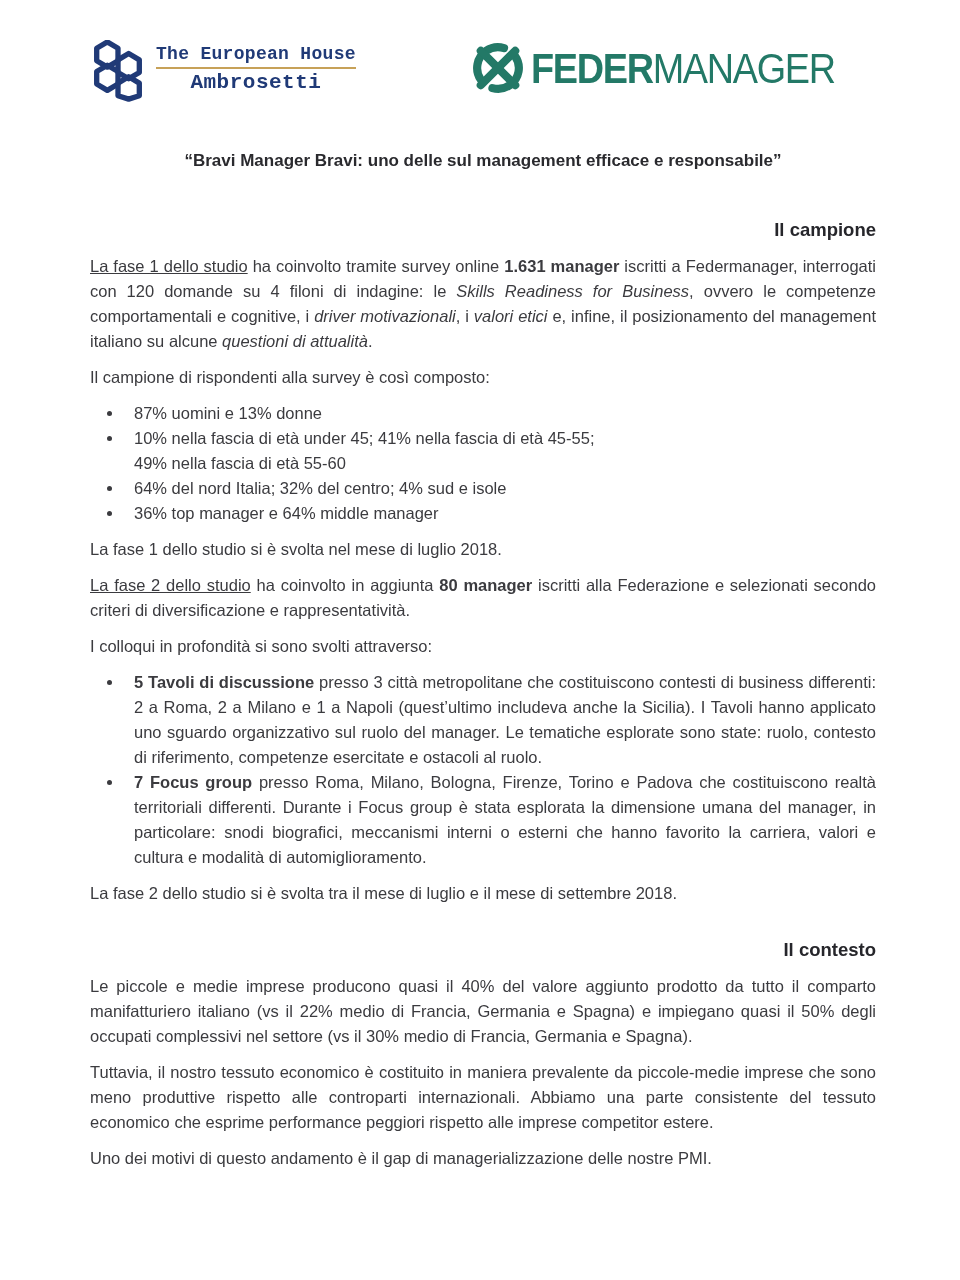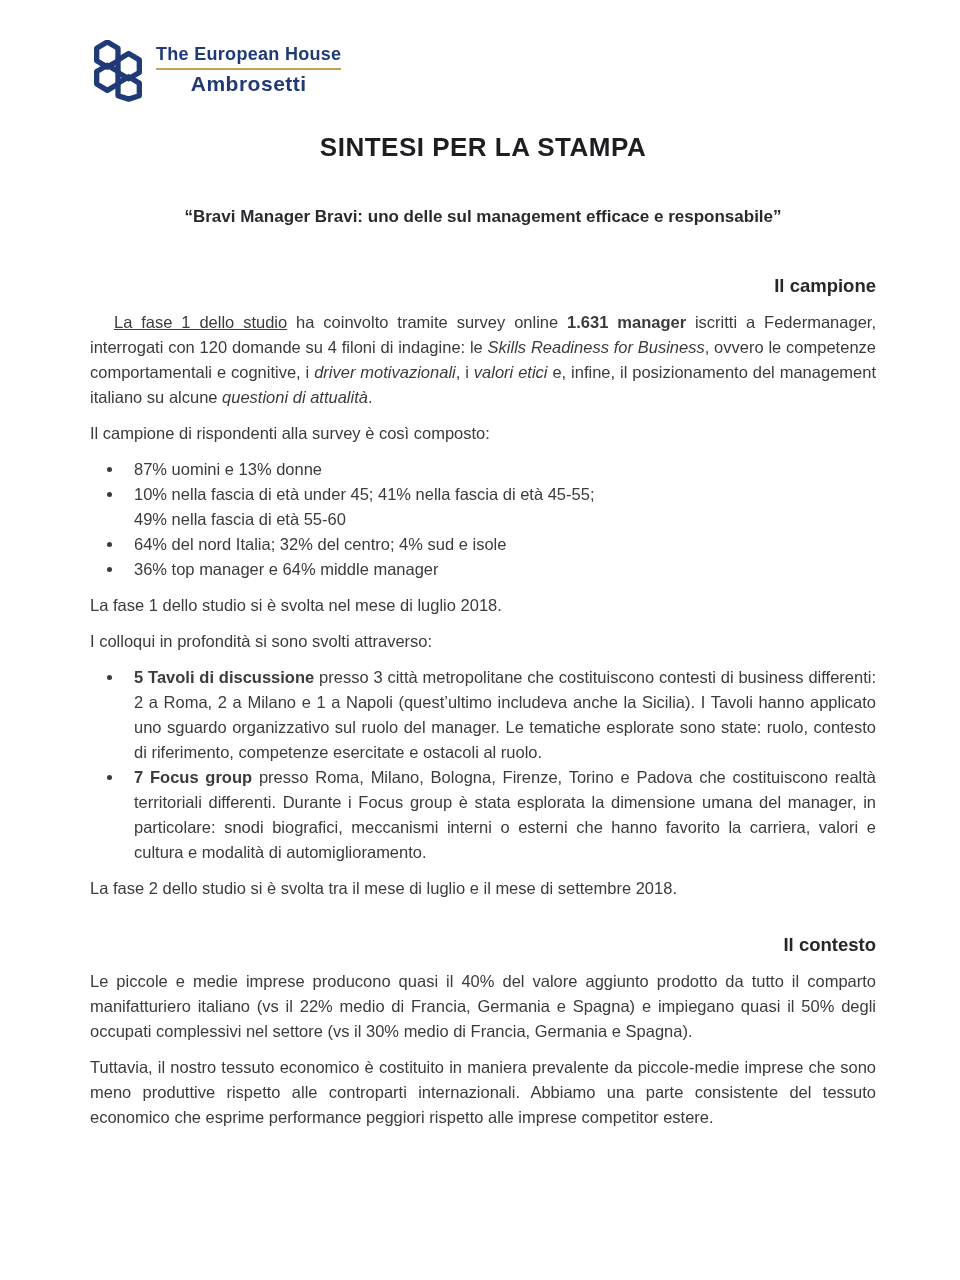--- a/index.html
+++ b/index.html
@@ -12,21 +12,21 @@
     width:960px;height:1280px;overflow:hidden;background:var(--bg);
     font-family:"Liberation Sans",sans-serif;color:var(--text);
   }
   .page{padding:40px 84px 0 90px;}
 
   
   .header{display:flex;justify-content:space-between;align-items:flex-start;height:66px;}
   .logo-amb{display:flex;align-items:flex-start;}
   .logo-amb svg{width:56px;height:62px;flex:0 0 auto;}
   .amb-text{margin-left:10px;margin-top:4px;color:var(--navy);
-    font-family:Liberation Sans, sans-serif;text-align:center;}
+    font-family:Liberation Mono, monospace;text-align:center;}
   .amb-line1{font-size:18px;font-weight:bold;letter-spacing:.3px;white-space:nowrap;}
   .amb-rule{height:2px;background:var(--gold);margin:3px 0 2px;}
   .amb-line2{font-size:21px;font-weight:bold;letter-spacing:.5px;}
 
   .logo-feder{display:flex;align-items:center;margin-top:-2px;}
   .logo-feder svg{width:58px;height:60px;flex:0 0 auto;margin-right:4px;}
   .fm-text{display:inline-block;transform:scaleX(.88);transform-origin:left center;
     color:var(--teal);font-size:43px;letter-spacing:-1.5px;white-space:nowrap;line-height:60px;}
   .fm-bold{font-weight:bold;}
   .fm-light{font-weight:normal;}
@@ -40,21 +40,21 @@
   
   .content h2{font-size:18.5px;font-weight:bold;color:var(--heading);
      margin:32px 0 13px;line-height:23px;text-align:right;}
   .content h2:first-child{margin-top:46px;}
   .content p{margin:0 0 11px;text-align:justify;font-size:16.5px;line-height:25px;}
   .content ul{margin:2px 0 11px;padding-left:34px;list-style:disc;}
   .content li{padding-left:10px;text-align:justify;font-size:16.5px;line-height:25px;
      white-space:pre-line;}
   .b{font-weight:bold;}
   .i{font-style:italic;}
-  .u{text-decoration:underline;margin-left:24px;}
+  .u{text-decoration:underline;}
 </style>
 </head>
 <body>
 
 <div class="page">
 
   <div class="header">
 
     <div class="logo-amb">
       <svg viewBox="0 0 56 64" aria-hidden="true">
@@ -65,43 +65,54 @@
           <polygon points="39,38 50,44.5 50,57.5 39,61 28,57.5 28,44.5"></polygon>
         </g>
       </svg>
       <div class="amb-text">
         <div class="amb-line1">The European House</div>
         <div class="amb-rule"></div>
         <div class="amb-line2">Ambrosetti</div>
       </div>
     </div>
 
+    <div class="logo-feder">
+      <svg viewBox="0 0 64 64" aria-hidden="true">
+        <g fill="none" stroke="#237967" stroke-width="9" stroke-linecap="round">
+          <circle cx="32" cy="32" r="23" stroke-dasharray="56 16.3" transform="rotate(-35 32 32)"></circle>
+          <line x1="13" y1="13" x2="51" y2="51"></line>
+          <line x1="51" y1="13" x2="13" y2="51"></line>
+        </g>
+      </svg>
+      <span class="fm-text"><span class="fm-bold">FEDER</span><span class="fm-light">MANAGER</span></span>
+    </div>
 
   </div>
 
-  <h1>SINTESI PER LA STAMPA</h1>
 
   <div class="subtitle">“Bravi Manager Bravi: uno delle sul management efficace e responsabile”</div>
 
   <div class="content" id="content">
       <h2>Il campione</h2>
       <p><span class="u">La fase 1 dello studio</span><span> ha coinvolto tramite survey online </span><span class="b">1.631 manager</span><span> iscritti a Federmanager, interrogati con 120 domande su 4 filoni di indagine: le </span><span class="i">Skills Readiness for Business</span><span>, ovvero le competenze comportamentali e cognitive, i </span><span class="i">driver motivazionali</span><span>, i </span><span class="i">valori etici</span><span> e, infine, il posizionamento del management italiano su alcune </span><span class="i">questioni di attualità</span><span>.</span></p>
       <p><span>Il campione di rispondenti alla survey è così composto:</span></p>
       <ul>
         <li><span>87% uomini e 13% donne</span></li>
         <li><span>10% nella fascia di età under 45; 41% nella fascia di età 45-55;
 49% nella fascia di età 55-60</span></li>
         <li><span>64% del nord Italia; 32% del centro; 4% sud e isole</span></li>
         <li><span>36% top manager e 64% middle manager</span></li>
       </ul>
       <p><span>La fase 1 dello studio si è svolta nel mese di luglio 2018.</span></p>
+      <p><span class="u">La fase 2 dello studio</span><span> ha coinvolto in aggiunta </span><span class="b">80 manager</span><span> iscritti alla Federazione e selezionati secondo criteri di diversificazione e rappresentatività.</span></p>
       <p><span>I colloqui in profondità si sono svolti attraverso:</span></p>
       <ul>
         <li><span class="b">5 Tavoli di discussione</span><span> presso 3 città metropolitane che costituiscono contesti di business differenti: 2 a Roma, 2 a Milano e 1 a Napoli (quest’ultimo includeva anche la Sicilia). I Tavoli hanno applicato uno sguardo organizzativo sul ruolo del manager. Le tematiche esplorate sono state: ruolo, contesto di riferimento, competenze esercitate e ostacoli al ruolo.</span></li>
         <li><span class="b">7 Focus group</span><span> presso Roma, Milano, Bologna, Firenze, Torino e Padova che costituiscono realtà territoriali differenti. Durante i Focus group è stata esplorata la dimensione umana del manager, in particolare: snodi biografici, meccanismi interni o esterni che hanno favorito la carriera, valori e cultura e modalità di automiglioramento.</span></li>
       </ul>
       <p><span>La fase 2 dello studio si è svolta tra il mese di luglio e il mese di settembre 2018.</span></p>
       <h2>Il contesto</h2>
       <p><span>Le piccole e medie imprese producono quasi il 40% del valore aggiunto prodotto da tutto il comparto manifatturiero italiano (vs il 22% medio di Francia, Germania e Spagna) e impiegano quasi il 50% degli occupati complessivi nel settore (vs il 30% medio di Francia, Germania e Spagna).</span></p>
       <p><span>Tuttavia, il nostro tessuto economico è costituito in maniera prevalente da piccole-medie imprese che sono meno produttive rispetto alle controparti internazionali. Abbiamo una parte consistente del tessuto economico che esprime performance peggiori rispetto alle imprese competitor estere.</span></p>
+      <p><span>Uno dei motivi di questo andamento è il gap di managerializzazione delle nostre PMI.</span></p>
     </div>
 
 </div>
 
 </body></html>

